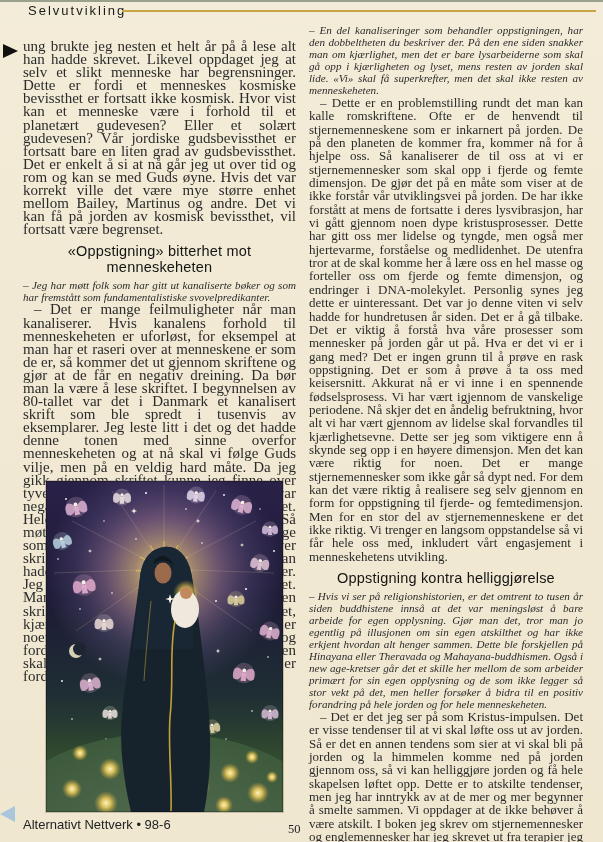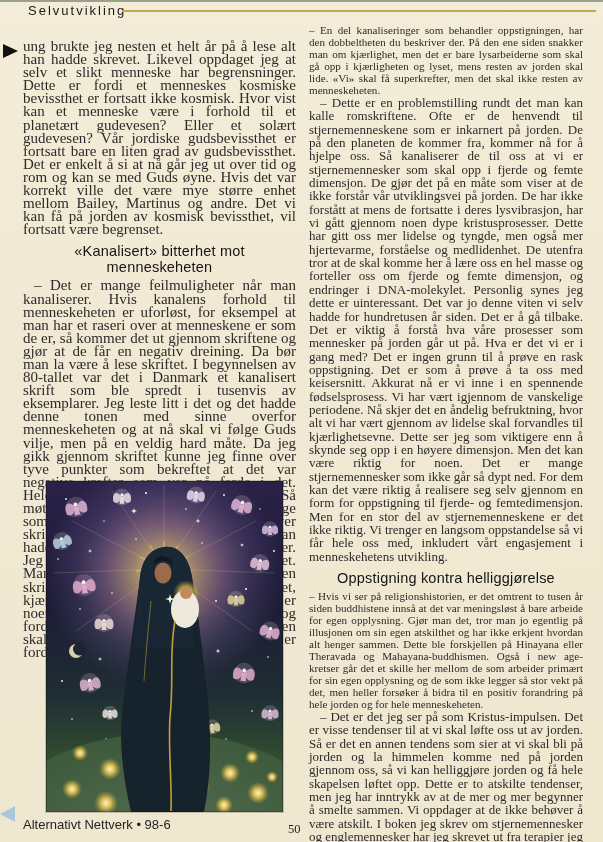--- a/index.html
+++ b/index.html
@@ -25,21 +25,21 @@
   }
   .prev-arrow{
     position:absolute;left:0;top:806px;width:0;height:0;
     border-right:15px solid #a9c6da;border-top:8px solid transparent;border-bottom:8px solid transparent;
   }
   .col{position:absolute;text-align:justify;}
   .col-left{left:23px;top:40px;width:273px;}
   .col-right{left:309px;top:24px;width:274px;}
   .body-text{font-size:15px;line-height:13.1px;margin:0;}
   .col-right .body-text{font-size:13px;line-height:13.35px;}
-  .q{font-size:11.1px;margin:0;}
+  .q{font-style:italic;font-size:11.1px;margin:0;}
   .indent{text-indent:11px;}
   .heading{
     font-family:"Liberation Sans", sans-serif;
     font-size:14.5px;font-weight:500;color:#141414;
     text-align:center;margin:7px 0 4px 0;letter-spacing:0.2px;
   }
   .col-right .heading-first{margin-top:0;font-size:15.5px;}
   .painting{
     position:absolute;left:46px;top:481px;width:237px;height:331px;
     box-shadow:0 0 0 1px rgba(120,110,90,0.35);
@@ -59,21 +59,22 @@
 <div class="page">
   <div class="top-edge"></div>
 
   <div class="section-label">Selvutvikling</div>
   <div class="header-rule"></div>
 
   <div class="cont-arrow"></div>
 
   <div class="col col-left">
     <p class="body-text">ung brukte jeg nesten et helt år på å lese alt han hadde skrevet. Likevel oppdaget jeg at selv et slikt menneske har begrensninger. Dette er fordi et menneskes kosmiske bevissthet er fortsatt ikke kosmisk. Hvor vist kan et menneske være i forhold til et planetært gudevesen? Eller et solært gudevesen? Vår jordiske gudsbevissthet er fortsatt bare en liten grad av gudsbevissthet. Det er enkelt å si at nå går jeg ut over tid og rom og kan se med Guds øyne. Hvis det var korrekt ville det være mye større enhet mellom Bailey, Martinus og andre. Det vi kan få på jorden av kosmisk bevissthet, vil fortsatt være begrenset.</p>
-    <h2 class="heading">«Kanalisert» bitterhet mot menneskeheten</h2>
+    <h2 class="heading">«Oppstigning» bitterhet mot menneskeheten</h2>
+    <p class="q">– Jeg har møtt folk som har gitt ut kanaliserte bøker og som har fremstått som fundamentalistiske svovelpredikanter.</p>
     <p class="body-text indent">– Det er mange feilmuligheter når man kanaliserer. Hvis kanalens forhold til menneskeheten er uforløst, for eksempel at man har et raseri over at menneskene er som de er, så kommer det ut gjennom skriftene og gjør at de får en negativ dreining. Da bør man la være å lese skriftet. I begynnelsen av 80-tallet var det i Danmark et kanalisert skrift som ble spredt i tusenvis av eksemplarer. Jeg leste litt i det og det hadde denne tonen med sinne overfor menneskeheten og at nå skal vi følge Guds vilje, men på en veldig hard måte. Da jeg gikk gjennom skriftet kunne jeg finne over tyve punkter som bekreftet at det var negative krefter som var på ferde i det. Heldigvis ble danskene raskt trette av det. Så møtte jeg for et par år siden en mann i Norge som fortalte at han hadde kommet over skriftet og syntes at det var så bra at han hadde trykket det opp i 10.000 eksemplarer. Jeg får håpe dere også raskt blir trette av det. Man kan som regel gjenkjenne denne typen skrift ved at det står kjærlighet, kjærlighet, kjærlighet, men man kan merke at det ikke er noen kjærlighet, bare strenghet og fordømmelse. Det står ikke noe om at jorden skal helliggjøres, men oftere at jorden er fordømt og et heslig sted å være.</p>
   </div>
 
   <div class="col col-right">
     <p class="q">– En del kanaliseringer som behandler oppstigningen, har den dobbeltheten du beskriver der. På den ene siden snakker man om kjærlighet, men det er bare lysarbeiderne som skal gå opp i kjærligheten og lyset, mens resten av jorden skal lide. «Vi» skal få superkrefter, men det skal ikke resten av menneskeheten.</p>
     <p class="body-text indent">– Dette er en problemstilling rundt det man kan kalle romskriftene. Ofte er de henvendt til stjernemenneskene som er inkarnert på jorden. De på den planeten de kommer fra, kommer nå for å hjelpe oss. Så kanaliserer de til oss at vi er stjernemennesker som skal opp i fjerde og femte dimensjon. De gjør det på en måte som viser at de ikke forstår vår utviklingsvei på jorden. De har ikke forstått at mens de fortsatte i deres lysvibrasjon, har vi gått gjennom noen dype kristusprosesser. Dette har gitt oss mer lidelse og tyngde, men også mer hjertevarme, forståelse og medlidenhet. De utenfra tror at de skal komme her å lære oss en hel masse og forteller oss om fjerde og femte dimensjon, og endringer i DNA-molekylet. Personlig synes jeg dette er uinteressant. Det var jo denne viten vi selv hadde for hundretusen år siden. Det er å gå tilbake. Det er viktig å forstå hva våre prosesser som mennesker på jorden går ut på. Hva er det vi er i gang med? Det er ingen grunn til å prøve en rask oppstigning. Det er som å prøve å ta oss med keisersnitt. Akkurat nå er vi inne i en spennende fødselsprosess. Vi har vært igjennom de vanskelige periodene. Nå skjer det en åndelig befruktning, hvor alt vi har vært gjennom av lidelse skal forvandles til kjærlighetsevne. Dette ser jeg som viktigere enn å skynde seg opp i en høyere dimensjon. Men det kan være riktig for noen. Det er mange stjernemennesker som ikke går så dypt ned. For dem kan det være riktig å realisere seg selv gjennom en form for oppstigning til fjerde- og femtedimensjon. Men for en stor del av stjernemenneskene er det ikke riktig. Vi trenger en langsom oppstandelse så vi får hele oss med, inkludert vårt engasjement i menneskehetens utvikling.</p>
     <h2 class="heading">Oppstigning kontra helliggjørelse</h2>
     <p class="q">– Hvis vi ser på religionshistorien, er det omtrent to tusen år siden buddhistene innså at det var meningsløst å bare arbeide for egen opplysning. Gjør man det, tror man jo egentlig på illusjonen om sin egen atskilthet og har ikke erkjent hvordan alt henger sammen. Dette ble forskjellen på Hinayana eller Theravada og Mahayana-buddhismen. Også i new age-kretser går det et skille her mellom de som arbeider primært for sin egen opplysning og de som ikke legger så stor vekt på det, men heller forsøker å bidra til en positiv forandring på hele jorden og for hele menneskeheten.</p>
     <p class="body-text indent">– Det er det jeg ser på som Kristus-impulsen. Det er visse tendenser til at vi skal løfte oss ut av jorden. Så er det en annen tendens som sier at vi skal bli på jorden og la himmelen komme ned på jorden gjennom oss, så vi kan helliggjøre jorden og få hele skapelsen løftet opp. Dette er to atskilte tendenser, men jeg har inntrykk av at de mer og mer begynner å smelte sammen. Vi oppdager at de ikke behøver å være atskilt. I boken jeg skrev om stjernemennesker og englemennesker har jeg skrevet ut fra terapier jeg gjorde helt tilbake til åttitallet og hvor jeg selv kom tilbake til mange tidligere planeter og hvor jeg hjalp mange å komme tilbake til tidligere planeter de hadde vært på. Etterhvert oppdaget jeg at vi tilhører forskjellige grupper eller strømmer. Når vi som stjernemennesker inkarnerer på jorden er det med forskjellige formål. Noen inkarnerer langt ned i stoffet, og mister sin åndelige identitet helt. På tross av at det vil føre til mye ensomhet, fører det også til mye hjertevarme. Når vi nå er på vei oppover igjen, er vi opptatt av at hele menneskeheten og skapelsen skal med. Alle mennesker er brødre og søstre. De som derimot har gått en vei hvor de ikke så mye er lukket inn og ikke er like formørket, er</p>
   </div>

